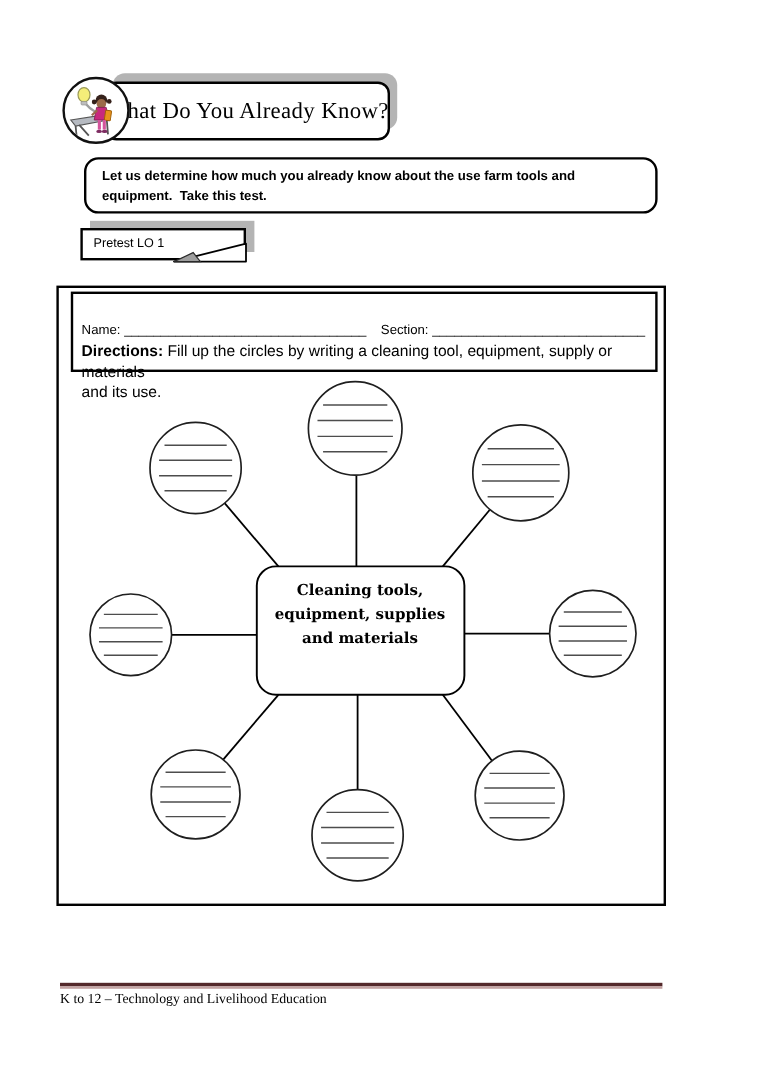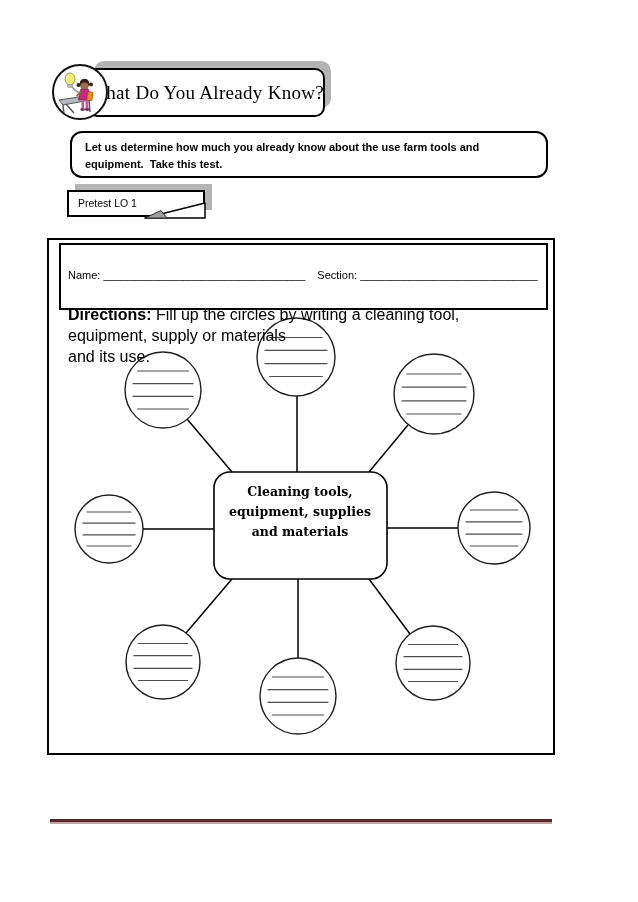--- a/index.html
+++ b/index.html
@@ -27,21 +27,21 @@
   #tab{left:67px;top:190px;width:138px;height:27px;border:2px solid #000;background:#fff;z-index:2;
        box-sizing:border-box;font-size:10.5px;padding:5px 0 0 9px}
   #tab-fold{left:139px;top:201px;z-index:3}
 
   
   #main-box{left:47px;top:238px;width:508px;height:517px;border:2px solid #000;box-sizing:border-box}
   #ns-box{left:10px;top:3px;width:489px;height:67px;border:2px solid #000;box-sizing:border-box;
           padding:24px 6px 0 7px;font-size:11px;background:#fff;z-index:2}
   .blank{letter-spacing:0}
   #section-label{margin-left:12px}
-  #directions{margin:24px 0 0 0;font-size:16px;line-height:1.3;white-space:pre-wrap}
+  #directions{margin:4px 0 0 0;font-size:13px;line-height:1.3;white-space:pre-wrap}
 
   #concept-map{left:0;top:0;z-index:1}
   .connector{stroke:#000;stroke-width:1.5}
   .node-circle{fill:#fff;stroke:#1f1f1f;stroke-width:1.4}
   .write-line{stroke:#4d4d4d;stroke-width:1.2}
   .center-box{fill:#fff;stroke:#000;stroke-width:1.6}
   .center-text{font-family:"DejaVu Serif",serif;font-weight:bold;font-size:12.5px;text-anchor:middle;fill:#000}
 
   
   #rule-dark{left:50px;top:819px;width:502px;height:3px;background:#53292b}
@@ -173,13 +173,14 @@
       <span class="blank">_____________________________</span>
     </div>
     <p id="directions"><b>Directions:</b><span> Fill up the circles by writing a cleaning tool, equipment, supply or materials
 and its use.</span></p>
   </div>
 </div>
 
 <div class="abs" id="rule-dark"></div>
 <div class="abs" id="rule-light"></div>
 <div class="abs" id="footer">
+  <div>K to 12 – Technology and Livelihood Education</div>
 </div>
 
 </body></html>

